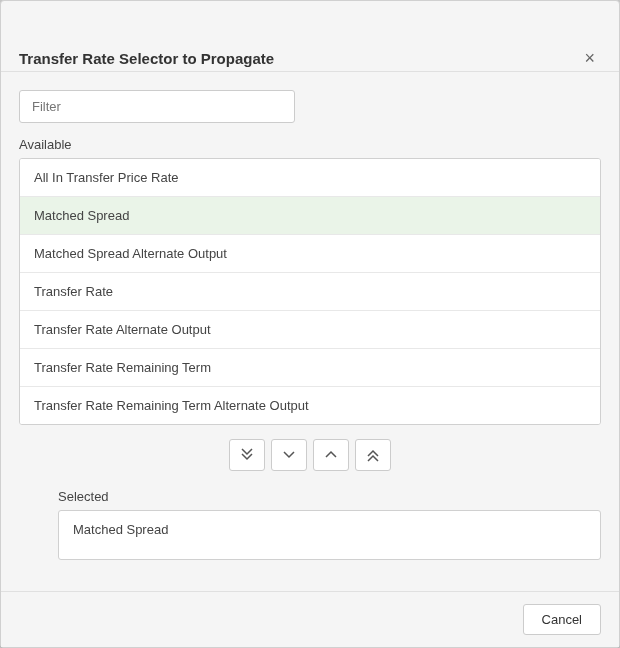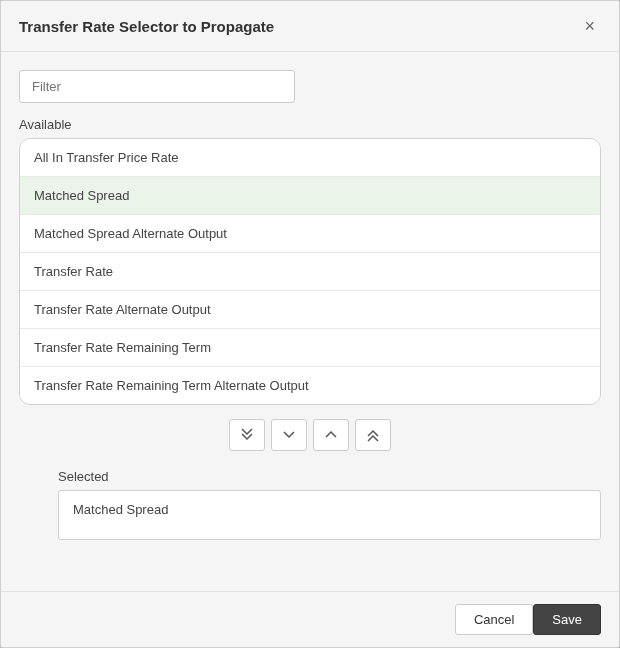--- a/index.html
+++ b/index.html
@@ -25,23 +25,24 @@
       border-radius: 4px;
       box-shadow: 0 4px 16px rgba(0,0,0,0.2);
       display: flex;
       flex-direction: column;
     }
 
     .dialog-header {
       display: flex;
       justify-content: space-between;
       align-items: center;
-      padding: 14px 18px;
+      padding: 2px 18px;
       border-bottom: 1px solid #e0e0e0;
       background: #f5f5f5;
+      margin-top: 44px;
     }
 
     .dialog-title {
       font-size: 15px;
       font-weight: 600;
       color: #333;
     }
 
     .close-btn {
       background: none;
@@ -74,21 +75,21 @@
 
     .section-label {
       font-size: 13px;
       font-weight: 400;
       color: #444;
       margin-bottom: 6px;
     }
 
     .list-container {
       border: 1px solid #d0d0d0;
-      border-radius: 11px;
+      border-radius: 3px;
       background: #fff;
       overflow: hidden;
     }
 
     .list-item {
       padding: 11px 14px;
       font-size: 13px;
       color: #444;
       border-bottom: 1px solid #e8e8e8;
       cursor: pointer;
@@ -223,15 +224,14 @@
     <div class="selected-section">
       <div class="section-label">Selected</div>
       <div class="selected-list list-container">
         <div class="selected-item">Matched Spread</div>
       </div>
     </div>
   </div>
 
   <div class="dialog-footer">
     <button class="btn-cancel">Cancel</button>
-    <button class="btn-save">Save</button>
   </div>
 </div>
 
 </body></html>

